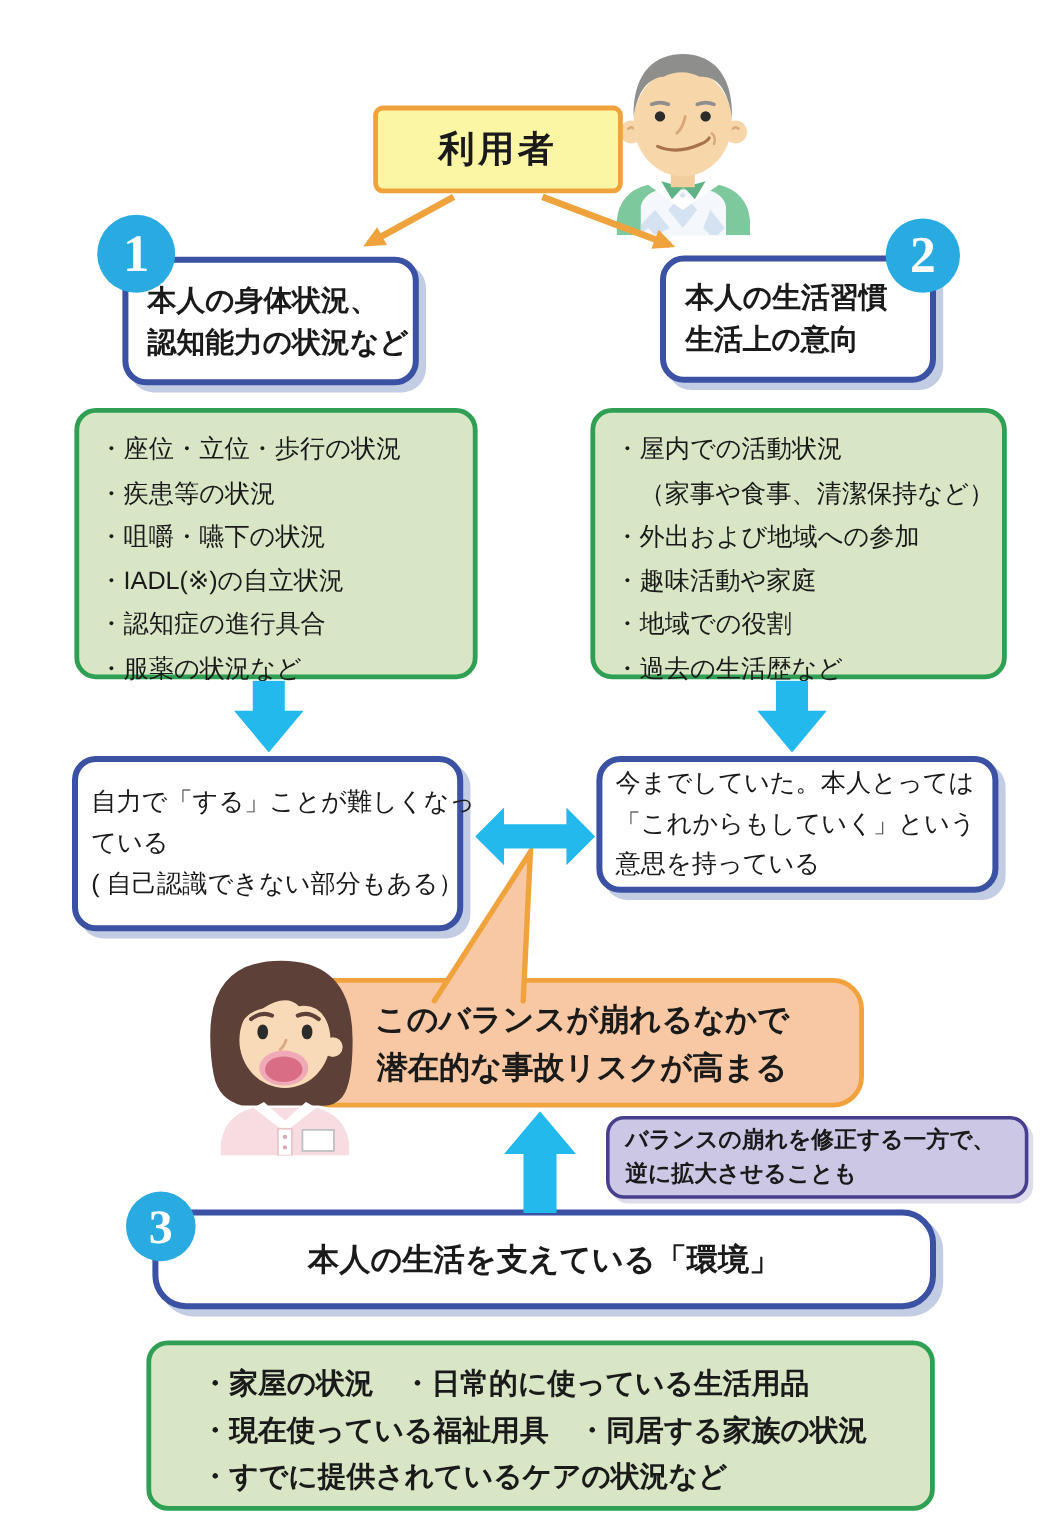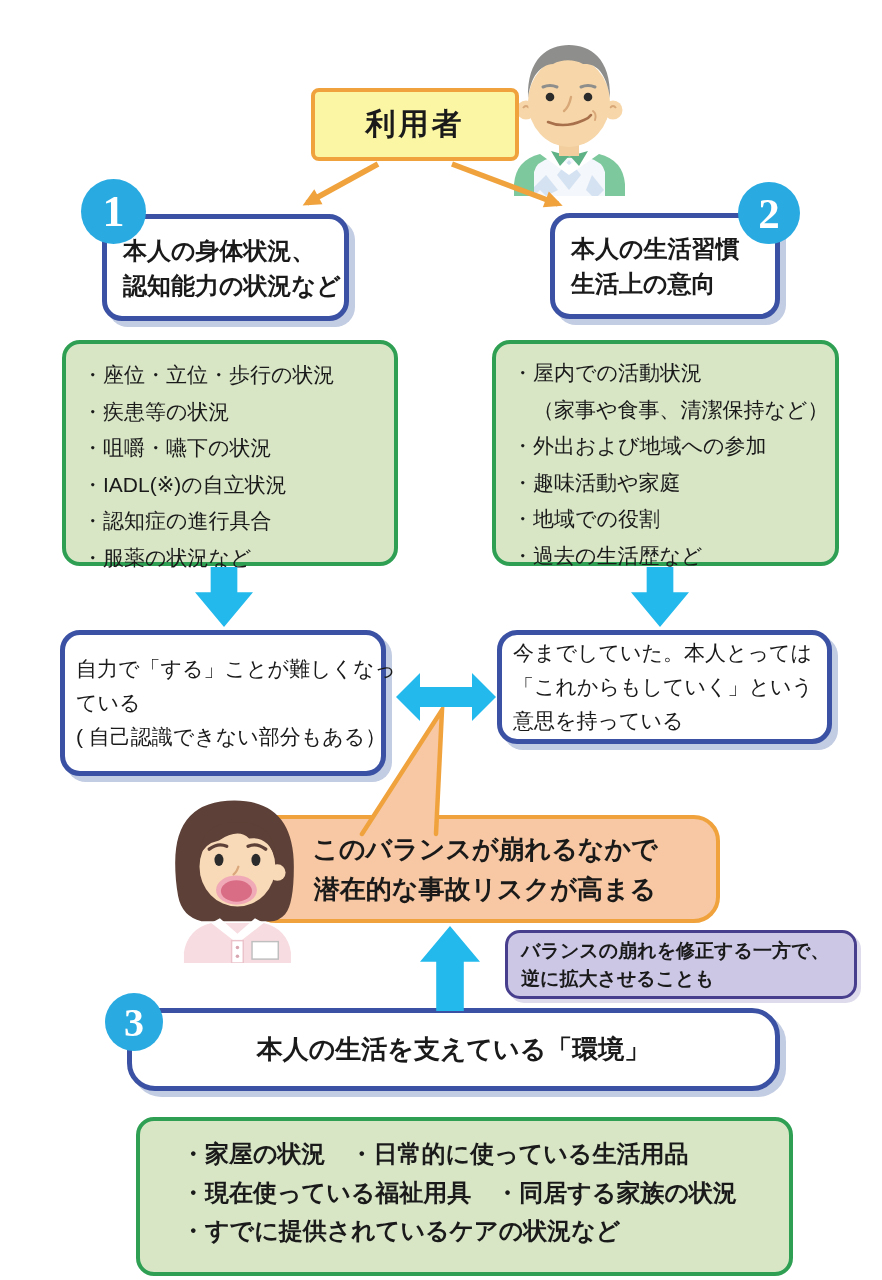--- a/index.html
+++ b/index.html
@@ -112,21 +112,21 @@
   </div>
 
   <div class="abs green-box list" style="left:62px;top:340px;width:336px;height:226px;">
     <div class="ln nowrap">・座位・立位・歩行の状況</div>
     <div class="ln nowrap">・疾患等の状況</div>
     <div class="ln nowrap">・咀嚼・嚥下の状況</div>
     <div class="ln nowrap">・IADL(※)の自立状況</div>
     <div class="ln nowrap">・認知症の進行具合</div>
     <div class="ln nowrap">・服薬の状況など</div>
   </div>
-  <div class="abs green-box list" style="left:492px;top:340px;width:347px;height:226px;font-family:Liberation Mono, monospace;">
+  <div class="abs green-box list" style="left:492px;top:340px;width:347px;height:226px;">
     <div class="ln nowrap">・屋内での活動状況</div>
     <div class="ln nowrap">　（家事や食事、清潔保持など）</div>
     <div class="ln nowrap">・外出および地域への参加</div>
     <div class="ln nowrap">・趣味活動や家庭</div>
     <div class="ln nowrap">・地域での役割</div>
     <div class="ln nowrap">・過去の生活歴など</div>
   </div>
 
   <div class="abs cyan-shape arr-down" style="left:195px;top:567px;width:58px;height:60px;"></div>
   <div class="abs cyan-shape arr-down" style="left:631px;top:567px;width:58px;height:60px;"></div>
@@ -189,19 +189,19 @@
     <div class="ln nowrap">バランスの崩れを修正する一方で、</div>
     <div class="ln nowrap">逆に拡大させることも</div>
   </div>
 
   <div class="abs cyan-shape arr-up" style="left:420px;top:926px;width:60px;height:85px;"></div>
 
   <div class="abs blue-box env-box" style="left:127px;top:1008px;width:653px;height:83px;">
     <span class="t nowrap">本人の生活を支えている「環境」</span>
   </div>
 
-  <div class="abs green-box env-list" style="left:136px;top:1117px;width:657px;height:159px;padding-left:41px;">
+  <div class="abs green-box env-list" style="left:122px;top:1117px;width:657px;height:142px;padding-left:41px;">
     <div class="ln nowrap">・家屋の状況　・日常的に使っている生活用品</div>
     <div class="ln nowrap">・現在使っている福祉用具　・同居する家族の状況</div>
     <div class="ln nowrap">・すでに提供されているケアの状況など</div>
   </div>
 
 </div>
 
 </body></html>

